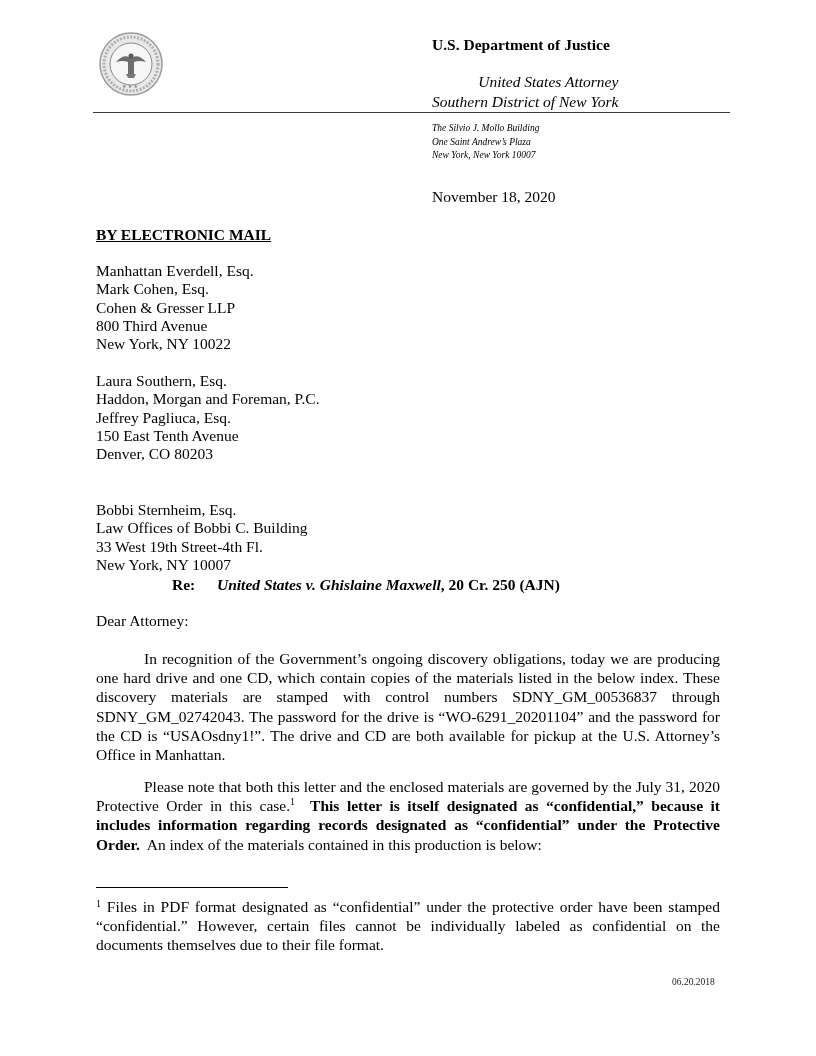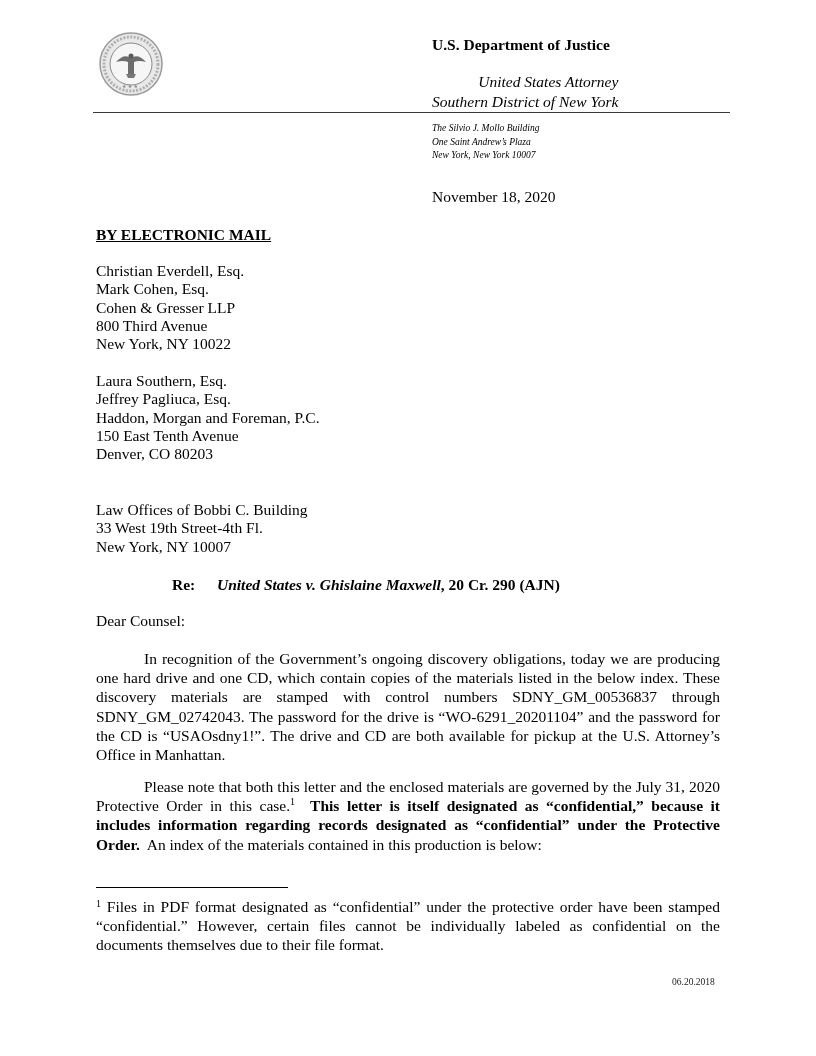--- a/index.html
+++ b/index.html
@@ -60,44 +60,45 @@
   <div>The Silvio J. Mollo Building</div>
   <div>One Saint Andrew’s Plaza</div>
   <div>New York, New York 10007</div>
 </div>
 
 <div class="abs date">November 18, 2020</div>
 
 <div class="abs via">BY ELECTRONIC MAIL</div>
 
 <div class="abs recip recip1">
-  <div>Christian Everdell, Esq.</div>
+  <div>Manhattan Everdell, Esq.</div>
   <div>Mark Cohen, Esq.</div>
   <div>Cohen &amp; Gresser LLP</div>
   <div>800 Third Avenue</div>
   <div>New York, NY 10022</div>
 </div>
 <div class="abs recip recip2">
   <div>Laura Southern, Esq.</div>
+  <div>Haddon, Morgan and Foreman, P.C.</div>
   <div>Jeffrey Pagliuca, Esq.</div>
-  <div>Haddon, Morgan and Foreman, P.C.</div>
   <div>150 East Tenth Avenue</div>
   <div>Denver, CO 80203</div>
 </div>
 <div class="abs recip recip3">
+  <div>Bobbi Sternheim, Esq.</div>
   <div>Law Offices of Bobbi C. Building</div>
   <div>33 West 19th Street-4th Fl.</div>
   <div>New York, NY 10007</div>
 </div>
 
 <div class="abs re">
-  <span class="re-label">Re:</span><span class="case-name">United States v. Ghislaine Maxwell</span><span>, 20 Cr. 290 (AJN)</span>
+  <span class="re-label">Re:</span><span class="case-name">United States v. Ghislaine Maxwell</span><span>, 20 Cr. 250 (AJN)</span>
 </div>
 
-<div class="abs salutation">Dear Counsel:</div>
+<div class="abs salutation">Dear Attorney:</div>
 
 <div class="abs para para1">
   <span class="indent"></span><span>In recognition of the Government’s ongoing discovery obligations, today we are producing one hard drive and one CD, which contain copies of the materials listed in the below index.  These discovery materials are stamped with control numbers SDNY_GM_00536837 through SDNY_GM_02742043. The password for the drive is “WO-6291_20201104” and the password for the CD is “USAOsdny1!”.  The drive and CD are both available for pickup at the U.S. Attorney’s Office in Manhattan.</span>
 </div>
 
 <div class="abs para para2">
   <span class="indent"></span><span>Please note that both this letter and the enclosed materials are governed by the July 31, 2020 Protective Order in this case.</span><sup class="fnref">1</sup>&nbsp; <b>This letter is itself designated as “confidential,” because it includes information regarding records designated as “confidential” under the Protective Order.</b>&nbsp; <span>An index of the materials contained in this production is below:</span>
 </div>
 
 <div class="abs fn-rule"></div>

